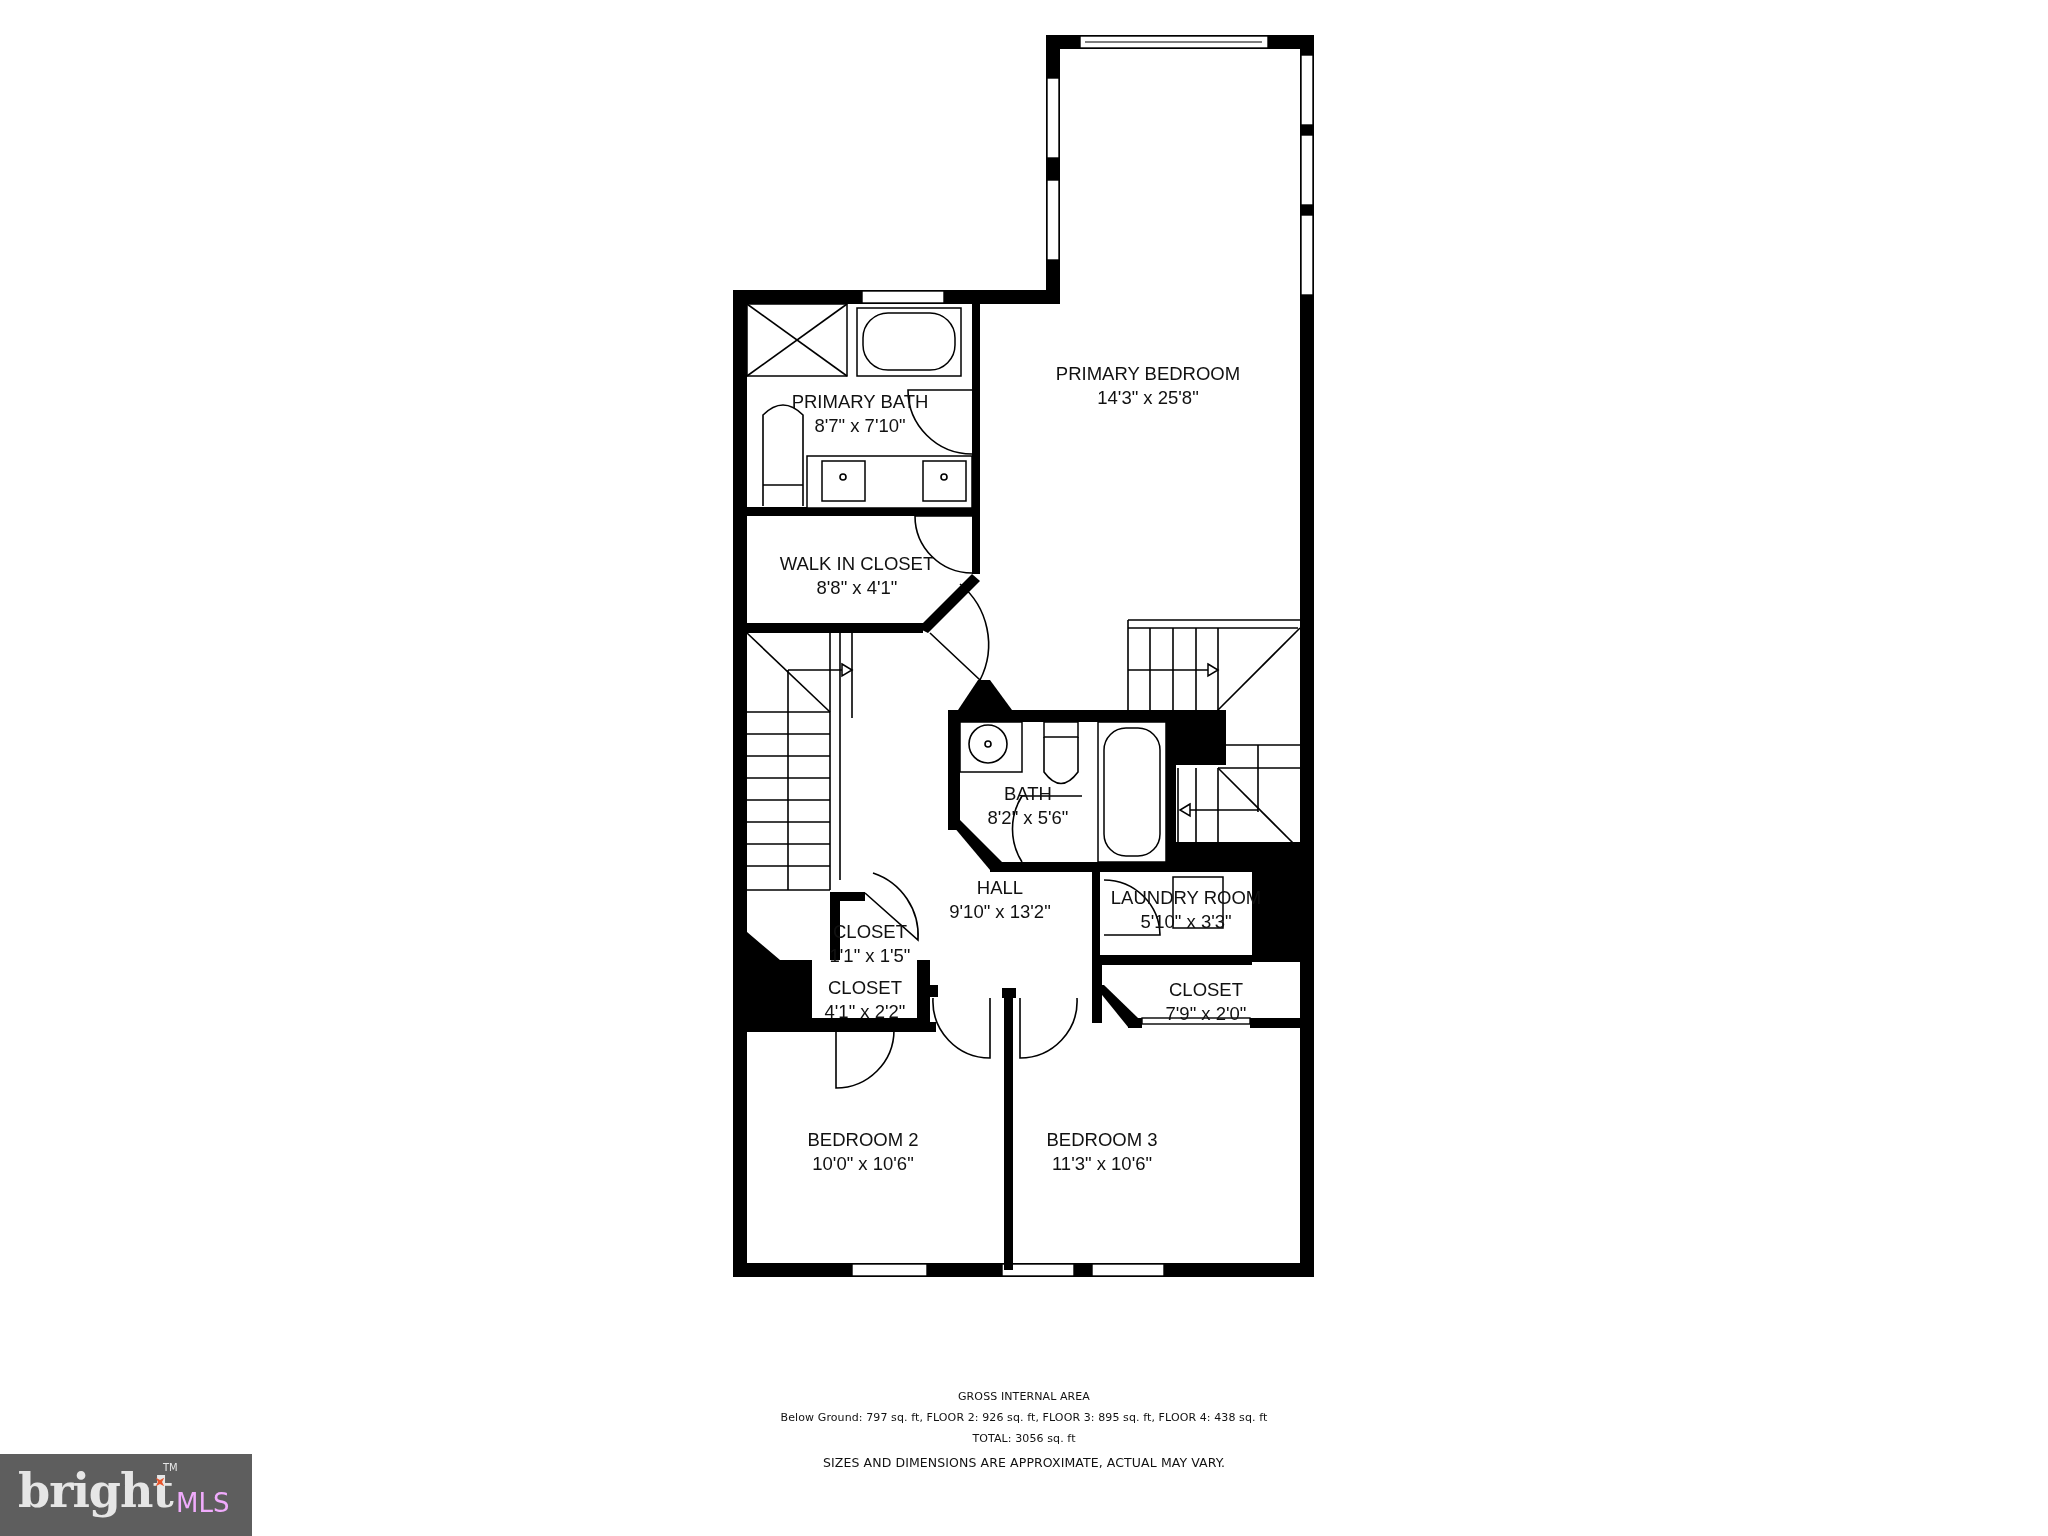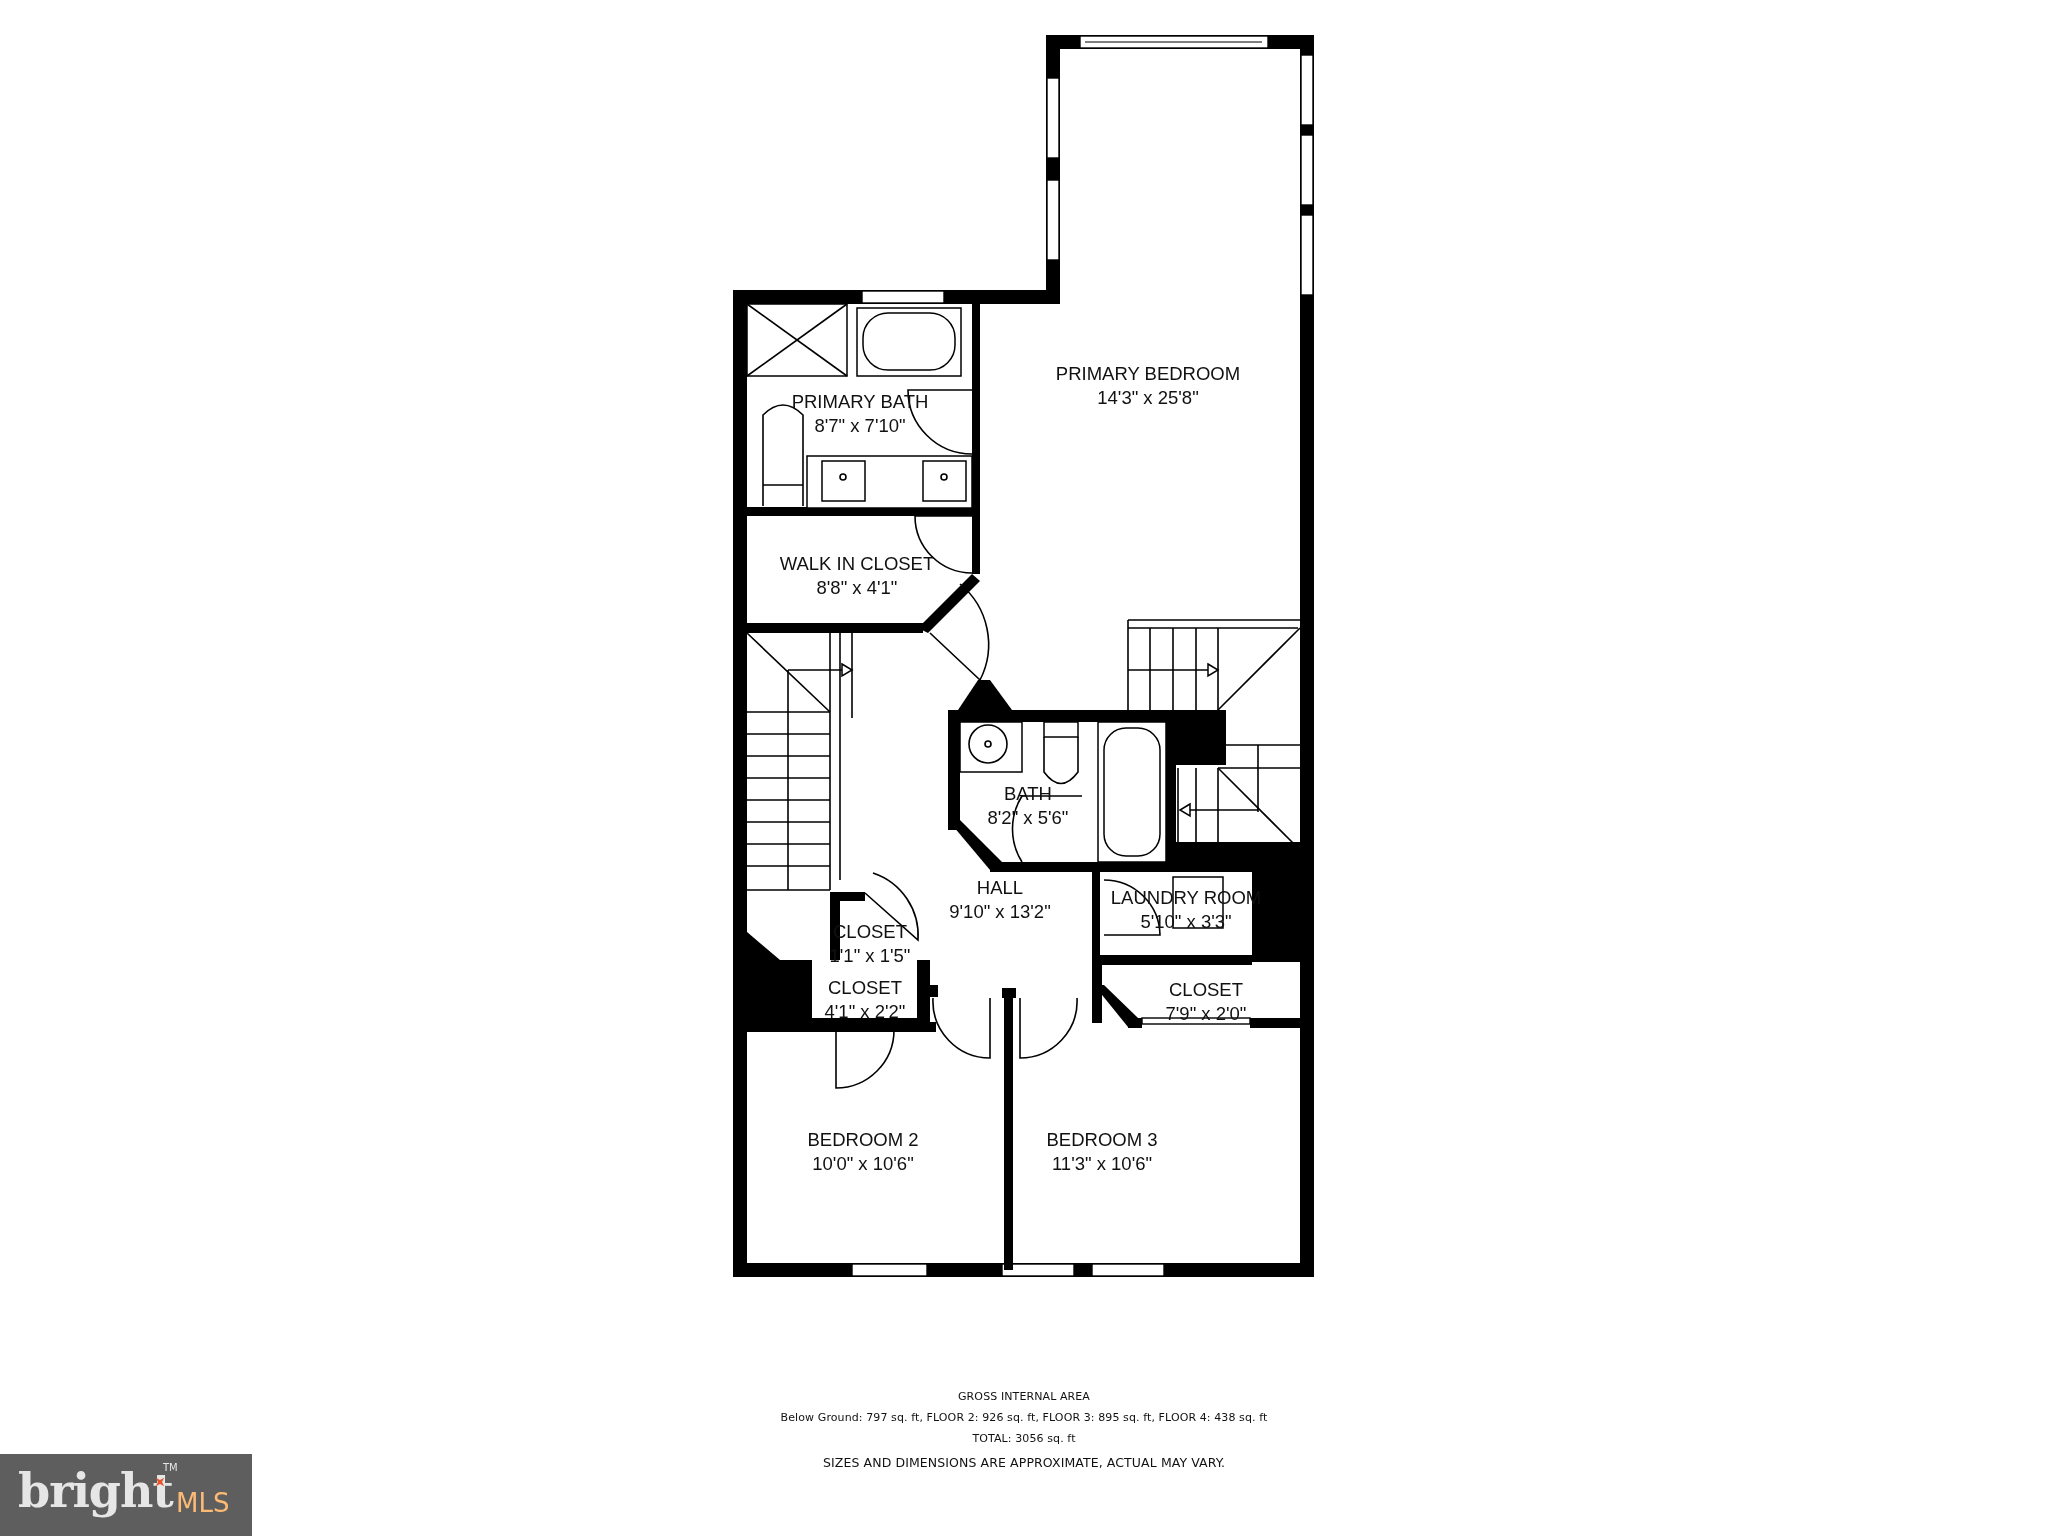--- a/index.html
+++ b/index.html
@@ -9,21 +9,21 @@
   .ln { stroke:#000; stroke-width:1.6; fill:none; }
   .thin { stroke:#000; stroke-width:1.2; fill:none; }
   .win { fill:#fff; stroke:#000; stroke-width:1.4; }
   .fix { fill:#fff; stroke:#000; stroke-width:1.5; }
   .room-name, .room-dim { font-family:"Liberation Sans", sans-serif; font-size:18.5px; fill:#111; text-anchor:middle; }
   .footer { position:absolute; left:0; width:2048px; top:1386px; text-align:center; font-family:"DejaVu Sans", sans-serif; color:#111; }
   .footer div { font-size:11px; line-height:21px; letter-spacing:0.1px; }
   .footer .disc { font-size:12.5px; margin-top:3px;text-align:center; }
   .logo { position:absolute; left:0; top:1454px; width:252px; height:82px; background:#5e5e5e; }
   .logo .word { position:absolute; left:18px; top:10px; font-family:"DejaVu Serif", serif; font-size:46px; color:#e6e6e6; font-weight:bold; letter-spacing:-1px; }
-  .logo .mls { position:absolute; left:176px; top:34px; font-family:"DejaVu Sans", sans-serif; font-size:26px; color:#fdba74; }
+  .logo .mls { position:absolute; left:176px; top:34px; font-family:"DejaVu Sans", sans-serif; font-size:26px; color:#f0abfc; }
   .logo .tm { position:absolute; left:163px; top:8px; font-size:10px; color:#e6e6e6; font-family:"DejaVu Sans", sans-serif; }
   .logo .star { position:absolute; left:154px; top:22px; width:12px; height:12px; background:#e8542a; transform:rotate(45deg); clip-path:polygon(50% 0,62% 38%,100% 50%,62% 62%,50% 100%,38% 62%,0 50%,38% 38%); }
 </style>
 </head>
 <body>
 
 <svg id="plan" viewBox="0 0 2048 1536" xmlns="http://www.w3.org/2000/svg">
 
   <g>
 

